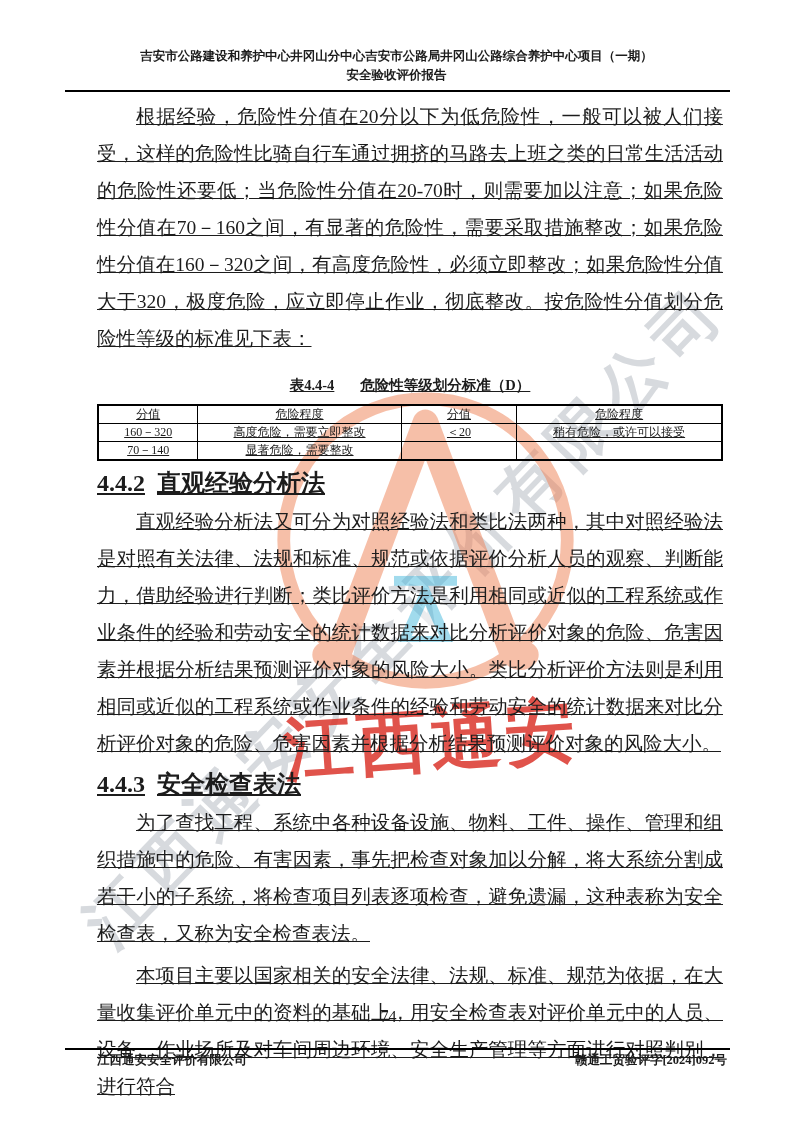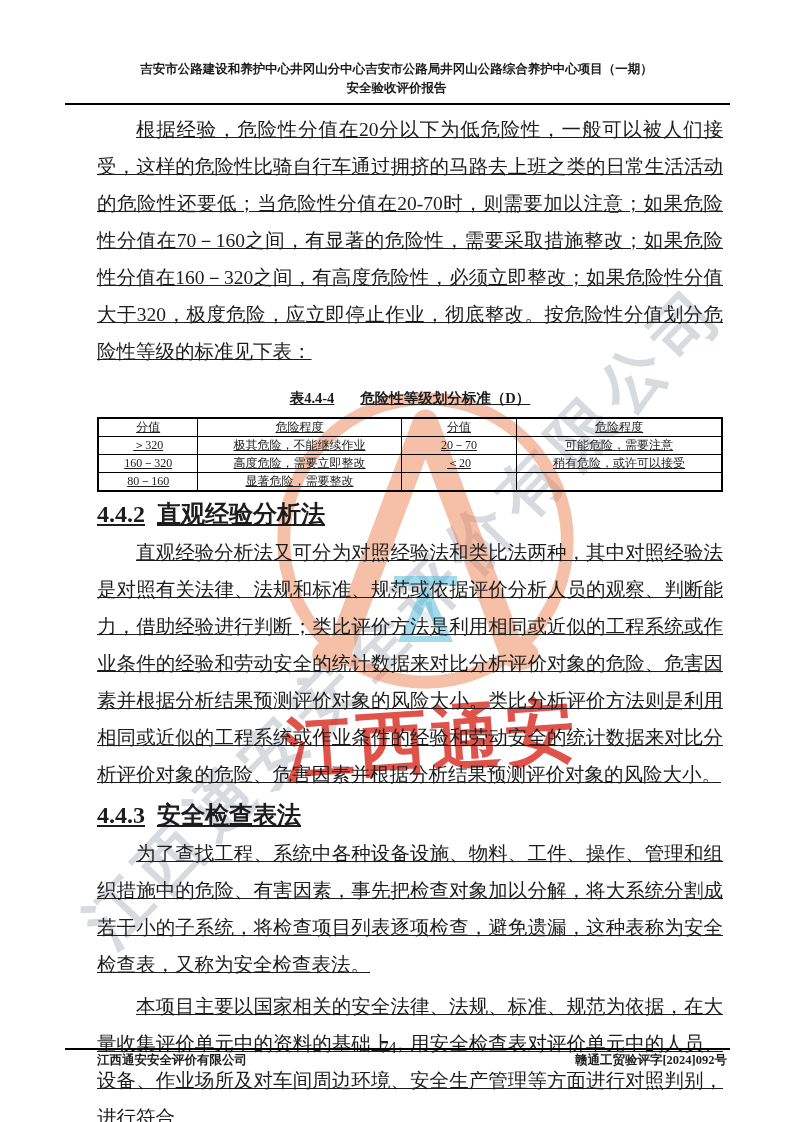--- a/index.html
+++ b/index.html
@@ -27,21 +27,21 @@
   .wm-red{
     position:absolute;left:283px;top:694px;
     font-size:70px;font-weight:bold;letter-spacing:4px;
     font-family:"Liberation Sans","DejaVu Sans",sans-serif;
     color:rgba(217,45,35,0.82);
     transform:rotate(-4deg);
     white-space:nowrap;
   }
   
   .doc{position:relative;z-index:2;}
-  .header{padding-top:60px;text-align:center;font-weight:bold;font-size:12.5px;line-height:19px;}
+  .header{padding-top:47px;text-align:center;font-weight:bold;font-size:12.5px;line-height:19px;}
   .header-rule{margin:5px 63px 0 65px;border-top:2px solid #000;}
   .content{margin:6px 70px 0 97px;text-decoration:underline;}
   .body-par{margin:0;font-size:19.5px;line-height:37px;text-align:justify;text-indent:2em;}
   .tbl-caption{margin-top:15px;text-align:center;font-size:14.5px;font-weight:bold;line-height:26px;}
   .cap-gap{display:inline-block;width:26px;}
   table.risk{border-collapse:collapse;width:100%;margin-top:6px;font-size:12px;}
   table.risk td,table.risk th{
     border:1px solid #000;
     text-align:center;vertical-align:middle;
     height:17px;padding:0 2px;font-weight:normal;
@@ -107,33 +107,27 @@
         <thead>
           <tr>
               <th>分值</th>
               <th>危险程度</th>
               <th>分值</th>
               <th>危险程度</th>
             </tr>
         </thead>
         <tbody>
             <tr>
-              <td>＞320</td>
-              <td>极其危险，不能继续作业</td>
-              <td>20－70</td>
-              <td>可能危险，需要注意</td>
-            </tr>
-            <tr>
               <td>160－320</td>
               <td>高度危险，需要立即整改</td>
               <td>＜20</td>
               <td>稍有危险，或许可以接受</td>
             </tr>
             <tr>
-              <td>80－160</td>
+              <td>70－140</td>
               <td>显著危险，需要整改</td>
               <td></td>
               <td></td>
             </tr>
           </tbody>
       </table>
 
       <h2 class="sec-h">
         <span class="h-num">4.4.2</span><span class="h-gap"></span><span>直观经验分析法</span>
       </h2>

